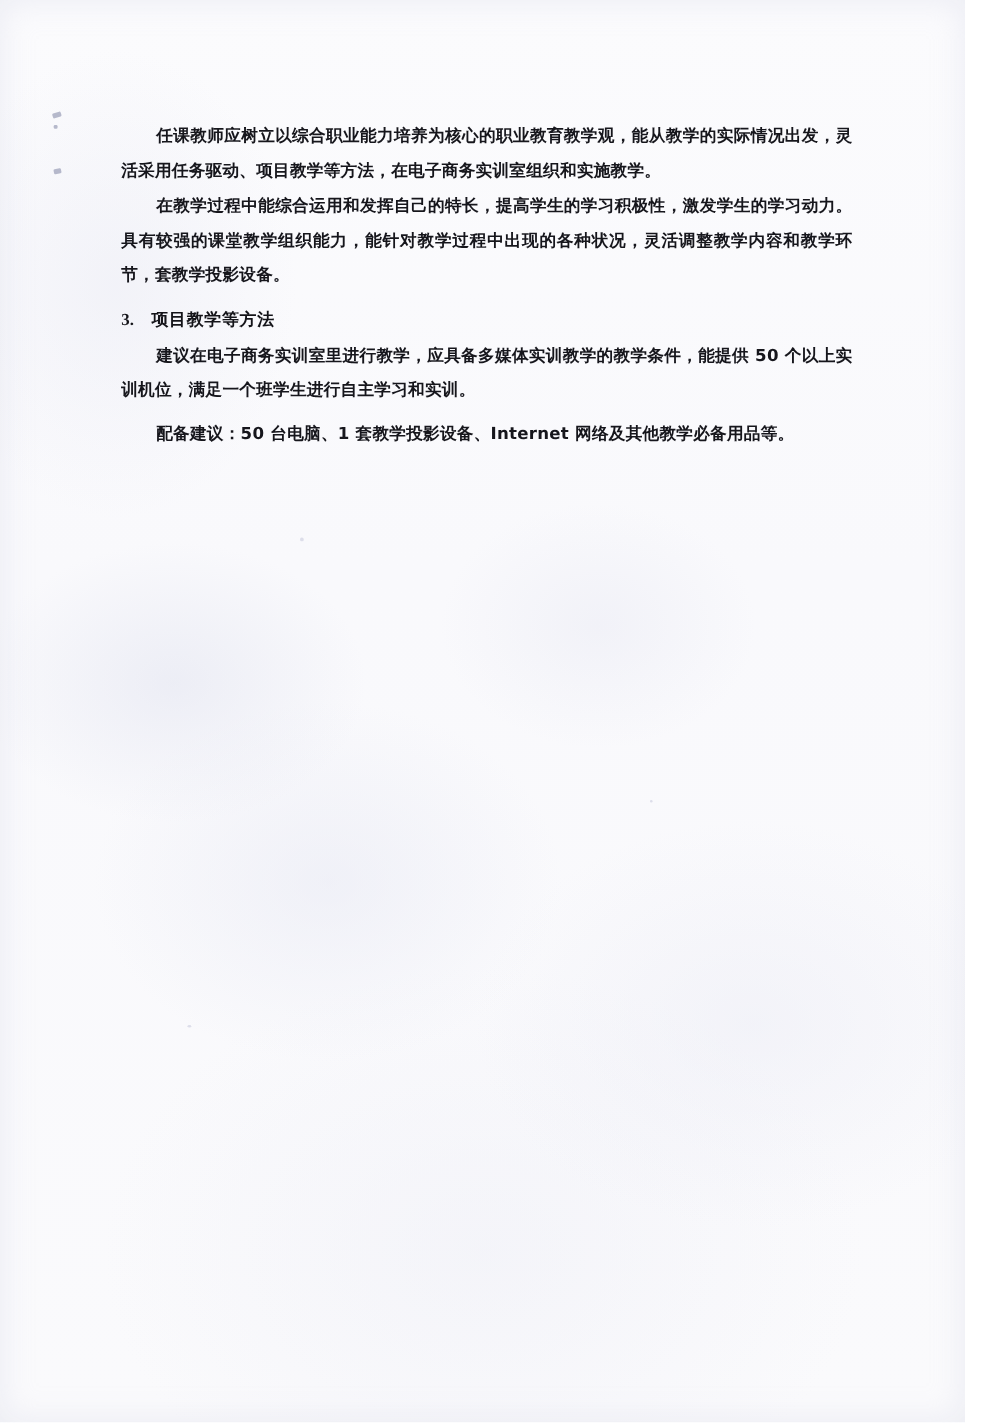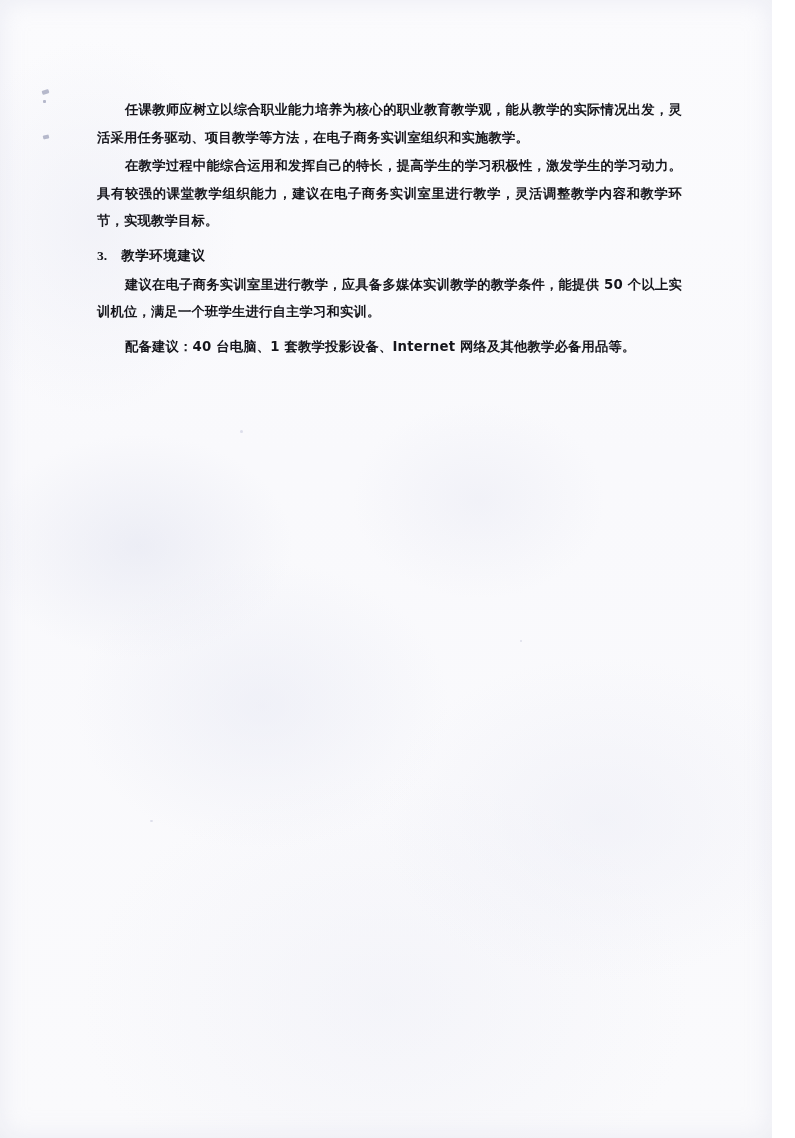--- a/index.html
+++ b/index.html
@@ -106,27 +106,27 @@
   <span class="mark mark-c"></span>
 
   <span class="speck" style="left:240px; top:430px; width:3px; height:3px;"></span>
   <span class="speck" style="left:520px; top:640px; width:2px; height:2px;"></span>
   <span class="speck" style="left:150px; top:820px; width:3px; height:2px;"></span>
 
   <div class="content">
 
     <p class="para indent">任课教师应树立以综合职业能力培养为核心的职业教育教学观，能从教学的实际情况出发，灵活采用任务驱动、项目教学等方法，在电子商务实训室组织和实施教学。</p>
 
-    <p class="para indent">在教学过程中能综合运用和发挥自己的特长，提高学生的学习积极性，激发学生的学习动力。具有较强的课堂教学组织能力，建议在电子商务实训室里进行教学，灵活调整教学内容和教学环节，实现教学目标。</p>
+    <p class="para indent">在教学过程中能综合运用和发挥自己的特长，提高学生的学习积极性，激发学生的学习动力。具有较强的课堂教学组织能力，能针对教学过程中出现的各种状况，灵活调整教学内容和教学环节，套教学投影设备。</p>
 
     <div class="section-heading">
       <span class="section-num">3.</span>
-      <span class="section-title">教学环境建议</span>
+      <span class="section-title">项目教学等方法</span>
     </div>
 
     <p class="para indent">建议在电子商务实训室里进行教学，应具备多媒体实训教学的教学条件，能提供 50 个以上实训机位，满足一个班学生进行自主学习和实训。</p>
 
     <div class="gap"></div>
 
-    <p class="para indent">配备建议：40 台电脑、1 套教学投影设备、Internet 网络及其他教学必备用品等。</p>
+    <p class="para indent">配备建议：50 台电脑、1 套教学投影设备、Internet 网络及其他教学必备用品等。</p>
 
   </div>
 </div>
 
 </body></html>

